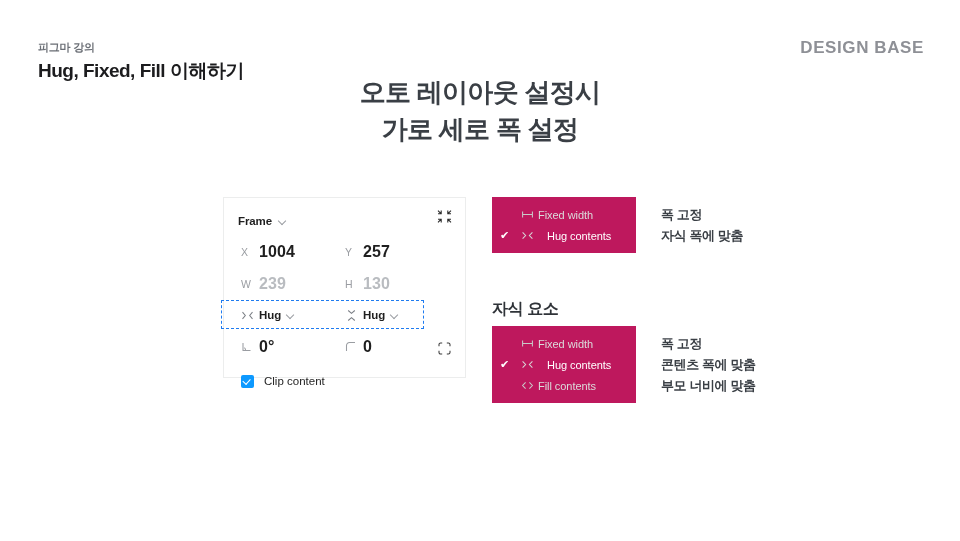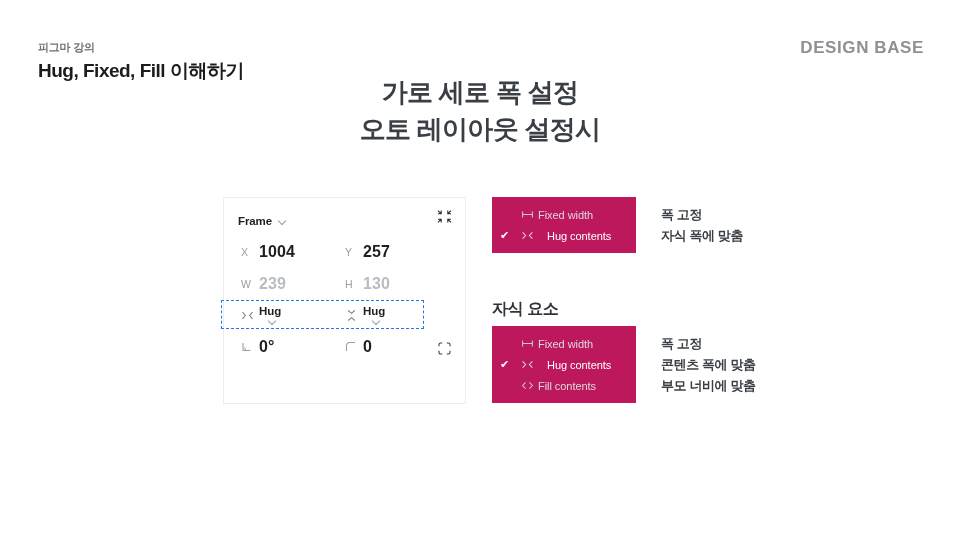--- a/index.html
+++ b/index.html
@@ -69,21 +69,21 @@
     letter-spacing: -0.7px;
   }
   .slide-title .line { display: block; }
 
   
   .figma-panel {
     position: absolute;
     left: 223px;
     top: 197px;
     width: 243px;
-    height: 207px;
+    height: 181px;
     background: #ffffff;
     border: 1px solid #eceded;
     box-sizing: border-box;
   }
   .panel-row {
     position: absolute;
     left: 0;
     width: 100%;
     height: 26px;
     display: flex;
@@ -164,21 +164,20 @@
     box-sizing: border-box;
     pointer-events: none;
   }
 
   .size-val {
     display: flex;
     align-items: center;
     font-size: 11.5px;
     font-weight: 700;
     color: #1f1f1f;
-    flex-direction: column;
   }
   .size-val .chev { margin-left: 5px; }
 
   .corner-icon {
     position: absolute;
     right: 14px;
     width: 13px;
     height: 13px;
   }
 
@@ -280,22 +279,22 @@
 </head>
 <body>
 
 <div class="slide-header">
   <div class="eyebrow">피그마 강의</div>
   <div class="deck-title">Hug, Fixed, Fill 이해하기</div>
   <div class="brand-logo">DESIGN BASE</div>
 </div>
 
 <div class="slide-title">
+  <span class="line">오토 레이아웃 설정시</span>
   <span class="line">가로 세로 폭 설정</span>
-  <span class="line">오토 레이아웃 설정시</span>
 </div>
 
 <div class="figma-panel">
 
   <div class="panel-row panel-head">
     <span class="frame-label">Frame</span>
     <span class="chev"></span>
   </div>
 
   <span class="collapse-icon">
@@ -378,20 +377,24 @@
     <span class="corner-icon">
       <svg width="13" height="13" viewBox="0 0 13 13" fill="none" xmlns="http://www.w3.org/2000/svg">
         <path d="M1 4.2 L1 2.6 A1.6 1.6 0 0 1 2.6 1 L4.2 1" stroke="#3b3b3b" stroke-width="1.05" fill="none"></path>
         <path d="M8.8 1 L10.4 1 A1.6 1.6 0 0 1 12 2.6 L12 4.2" stroke="#3b3b3b" stroke-width="1.05" fill="none"></path>
         <path d="M12 8.8 L12 10.4 A1.6 1.6 0 0 1 10.4 12 L8.8 12" stroke="#3b3b3b" stroke-width="1.05" fill="none"></path>
         <path d="M4.2 12 L2.6 12 A1.6 1.6 0 0 1 1 10.4 L1 8.8" stroke="#3b3b3b" stroke-width="1.05" fill="none"></path>
       </svg>
     </span>
   </div>
 
+  <div class="panel-row prop-row row-clip">
+    <span class="clip-check"></span>
+    <span class="clip-label">Clip content</span>
+  </div>
 </div>
 
 <div class="section sec-parent">
   <div class="sec-body">
     <div class="menu">
 
       <div class="menu-item">
         <span class="menu-check"></span>
         <span class="menu-ic">
           <svg width="13" height="13" viewBox="0 0 13 13" fill="none" xmlns="http://www.w3.org/2000/svg">

